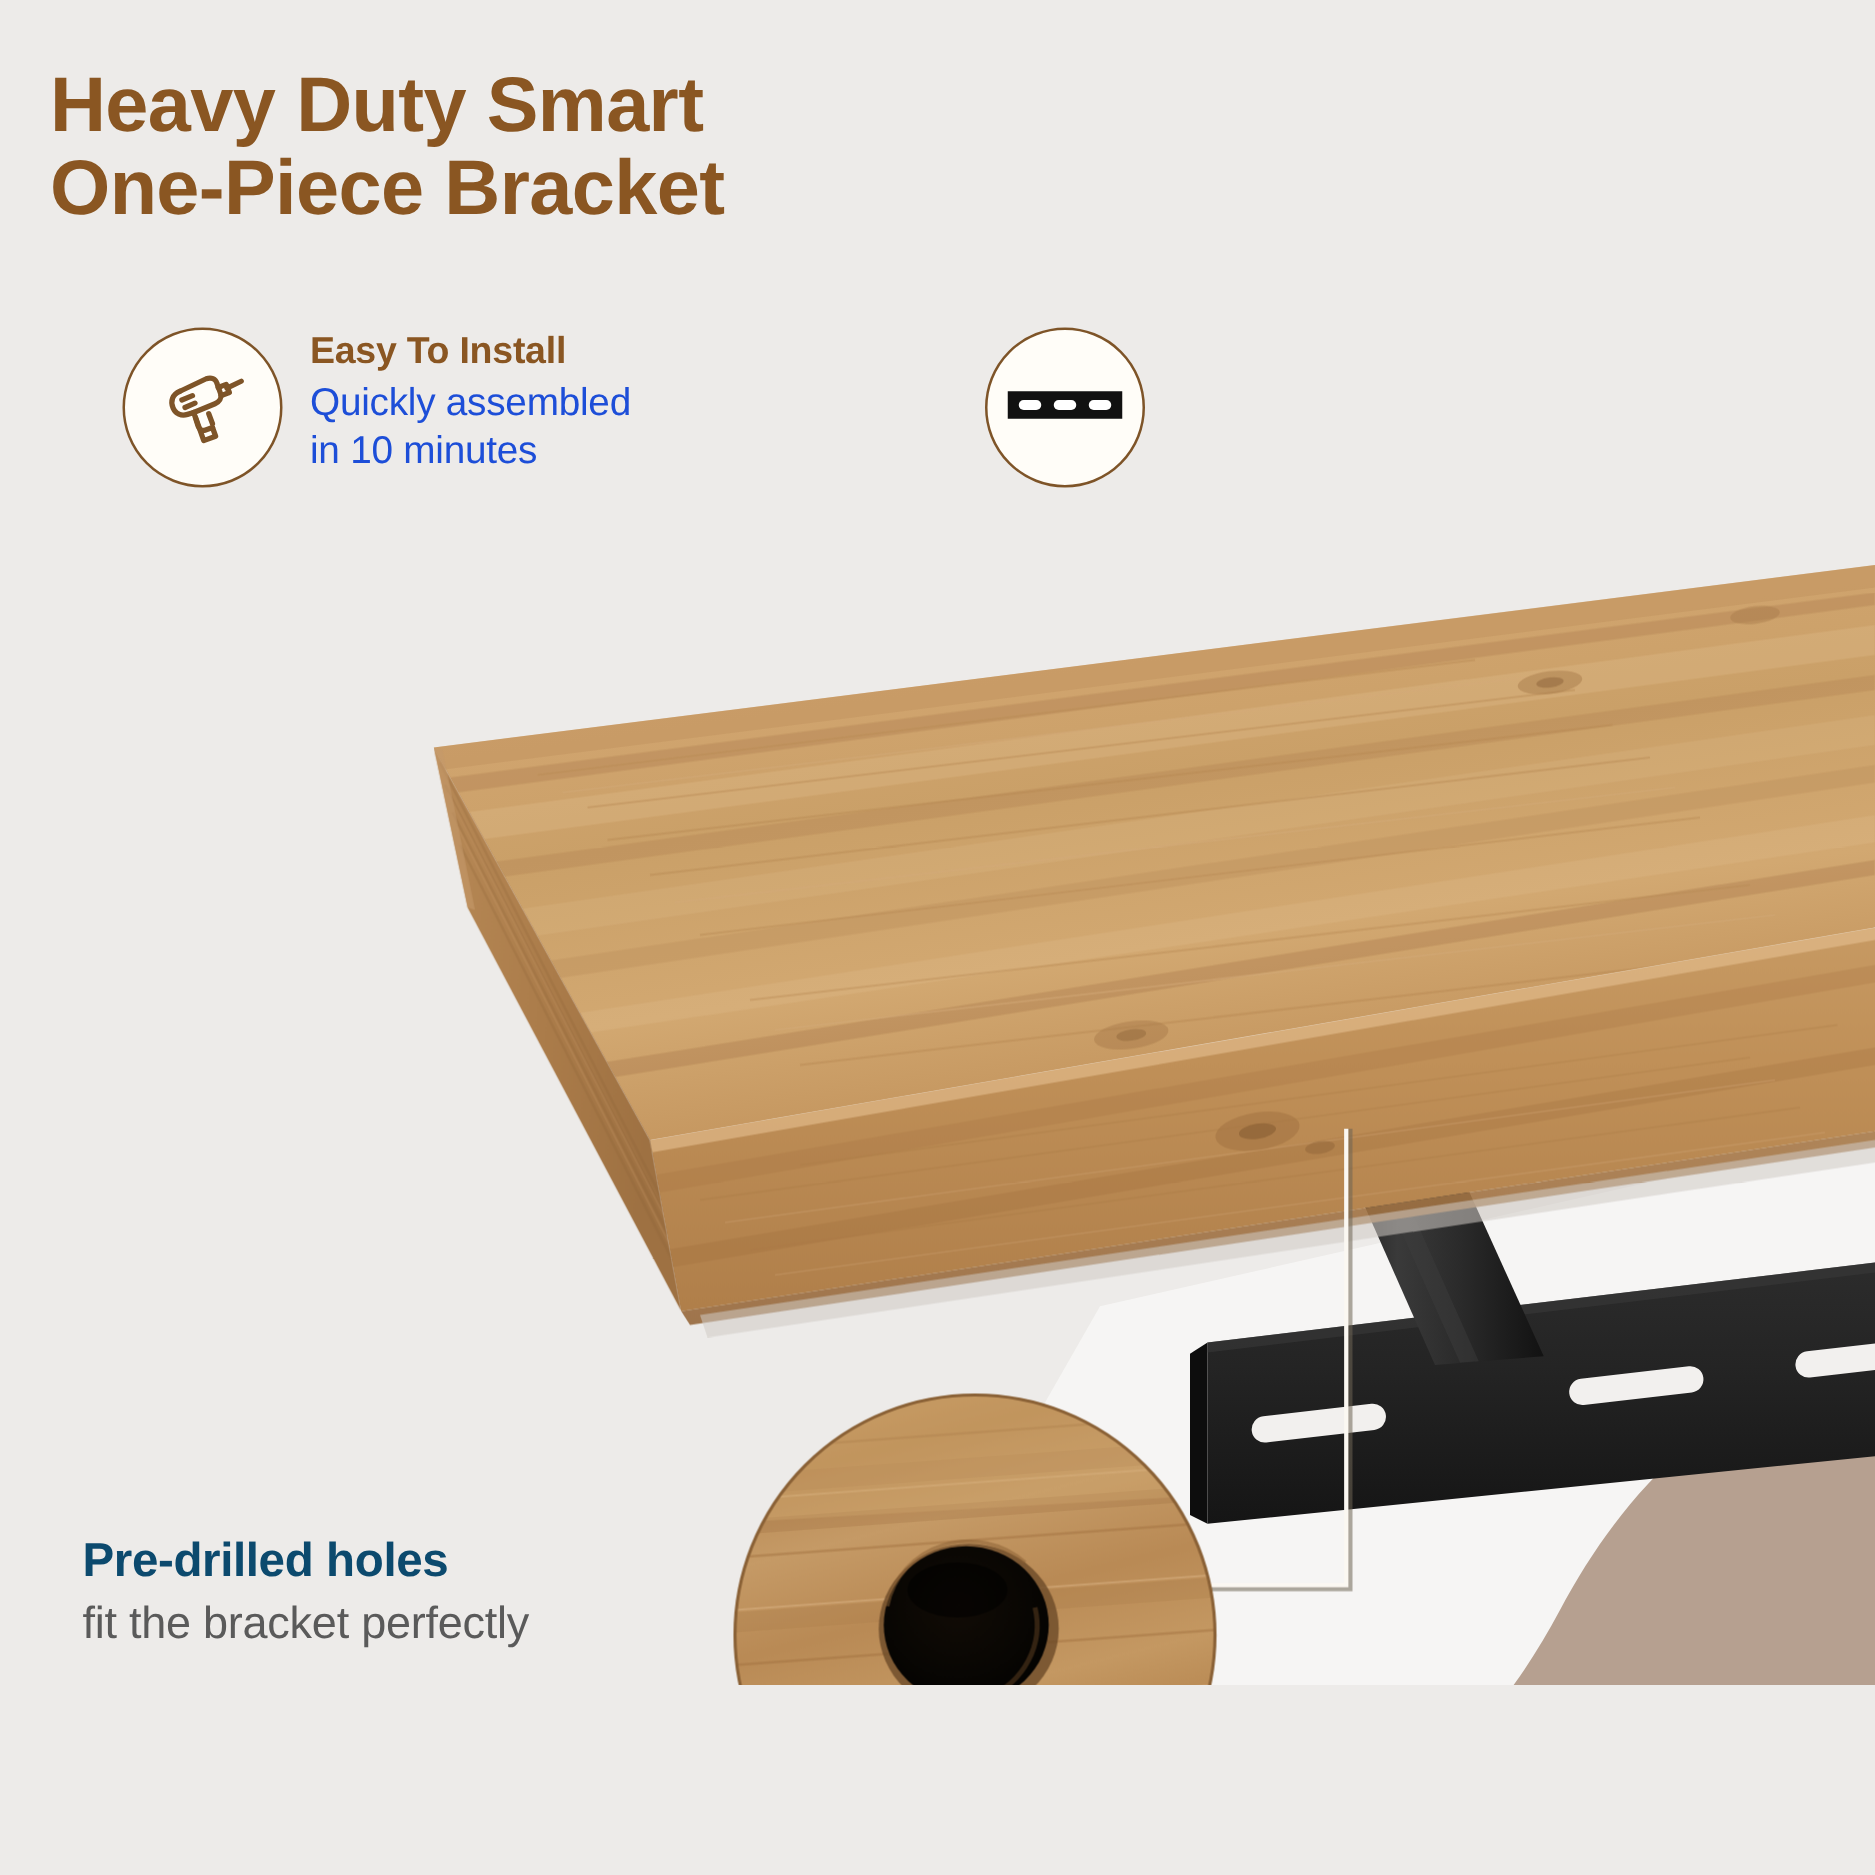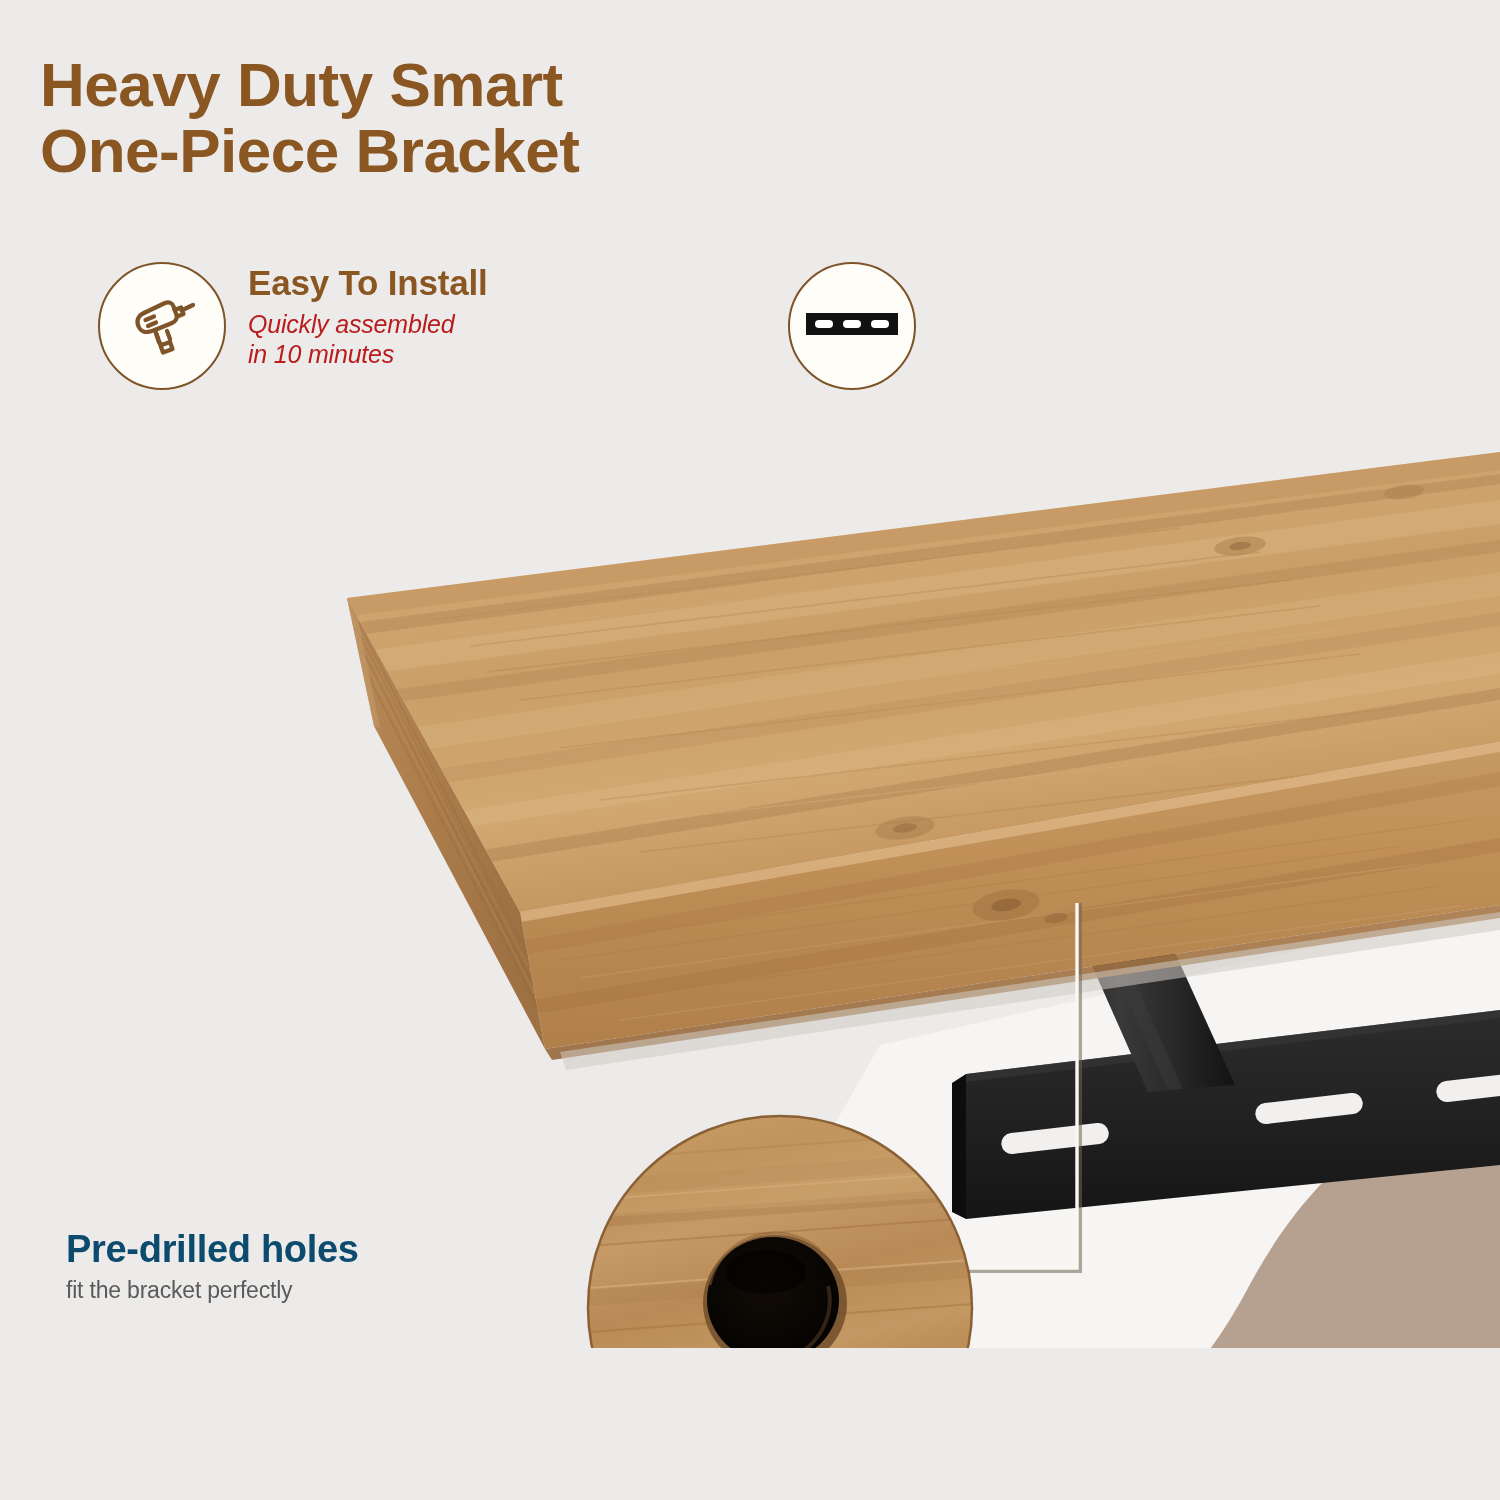--- a/index.html
+++ b/index.html
@@ -26,32 +26,32 @@
   .feat-1{left:98px;top:262px;}
   .feat-2{left:788px;top:262px;}
   .badge-circle{
     width:128px;height:128px;flex:0 0 128px;border-radius:50%;
     background:#fffdf8;border:2px solid #7e5428;
     display:flex;align-items:center;justify-content:center;
     box-sizing:border-box;
   }
   .feat-text{padding-top:2px;}
   .feat-title{
-    font-size:35px;font-weight:700;color:#8a5622;
+    font-size:30px;font-weight:700;color:#8a5622;
     letter-spacing:-0.2px;line-height:1.1;margin-bottom:6px;
   }
   .feat-desc{
-    font-size:25px;font-weight:400;color:#b91c1c;
-    line-height:1.22;white-space:pre-line;letter-spacing:-0.2px;font-style:italic;
+    font-size:31px;font-weight:400;color:#1d4ed8;
+    line-height:1.22;white-space:pre-line;letter-spacing:-0.2px;
   }
 
   
   .caption{position:absolute;left:66px;top:1228px;}
   .cap-title{font-size:38px;font-weight:700;color:#0c4a6e;letter-spacing:-0.3px;line-height:1.12;}
-  .cap-sub{font-size:23px;font-weight:400;color:#5a5a5a;letter-spacing:-0.2px;margin-top:6px;}
+  .cap-sub{font-size:36px;font-weight:400;color:#5a5a5a;letter-spacing:-0.2px;margin-top:6px;}
 
   
   .photo{position:absolute;left:0;top:0;width:1500px;height:1500px;}
   .photo svg{display:block;}
 </style>
 </head>
 <body>
 
 <div class="stage">
 

